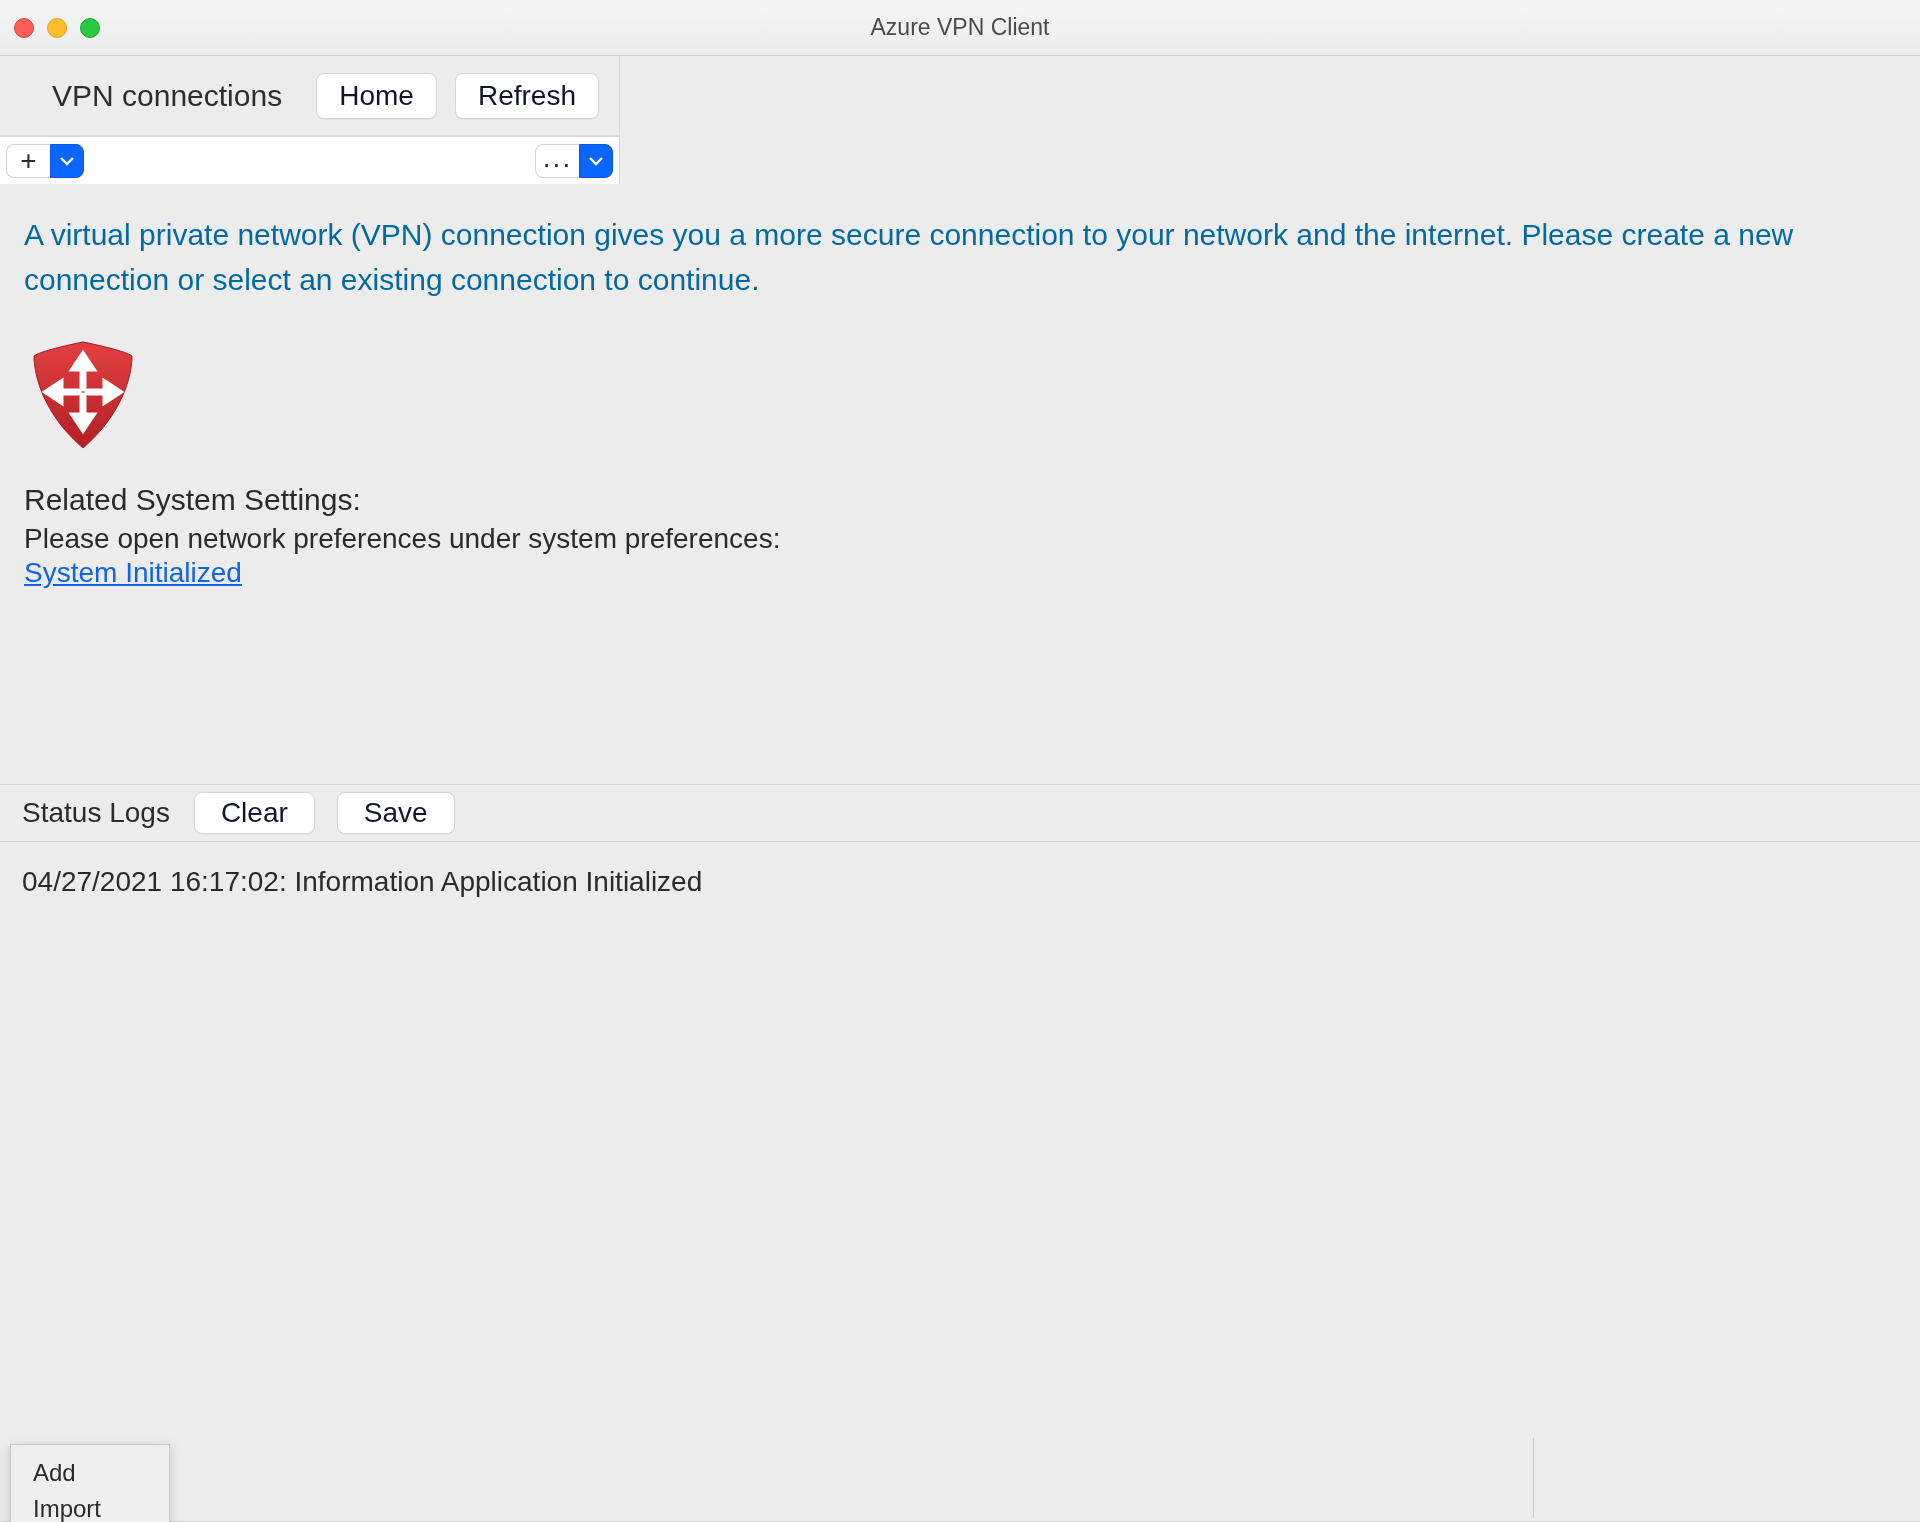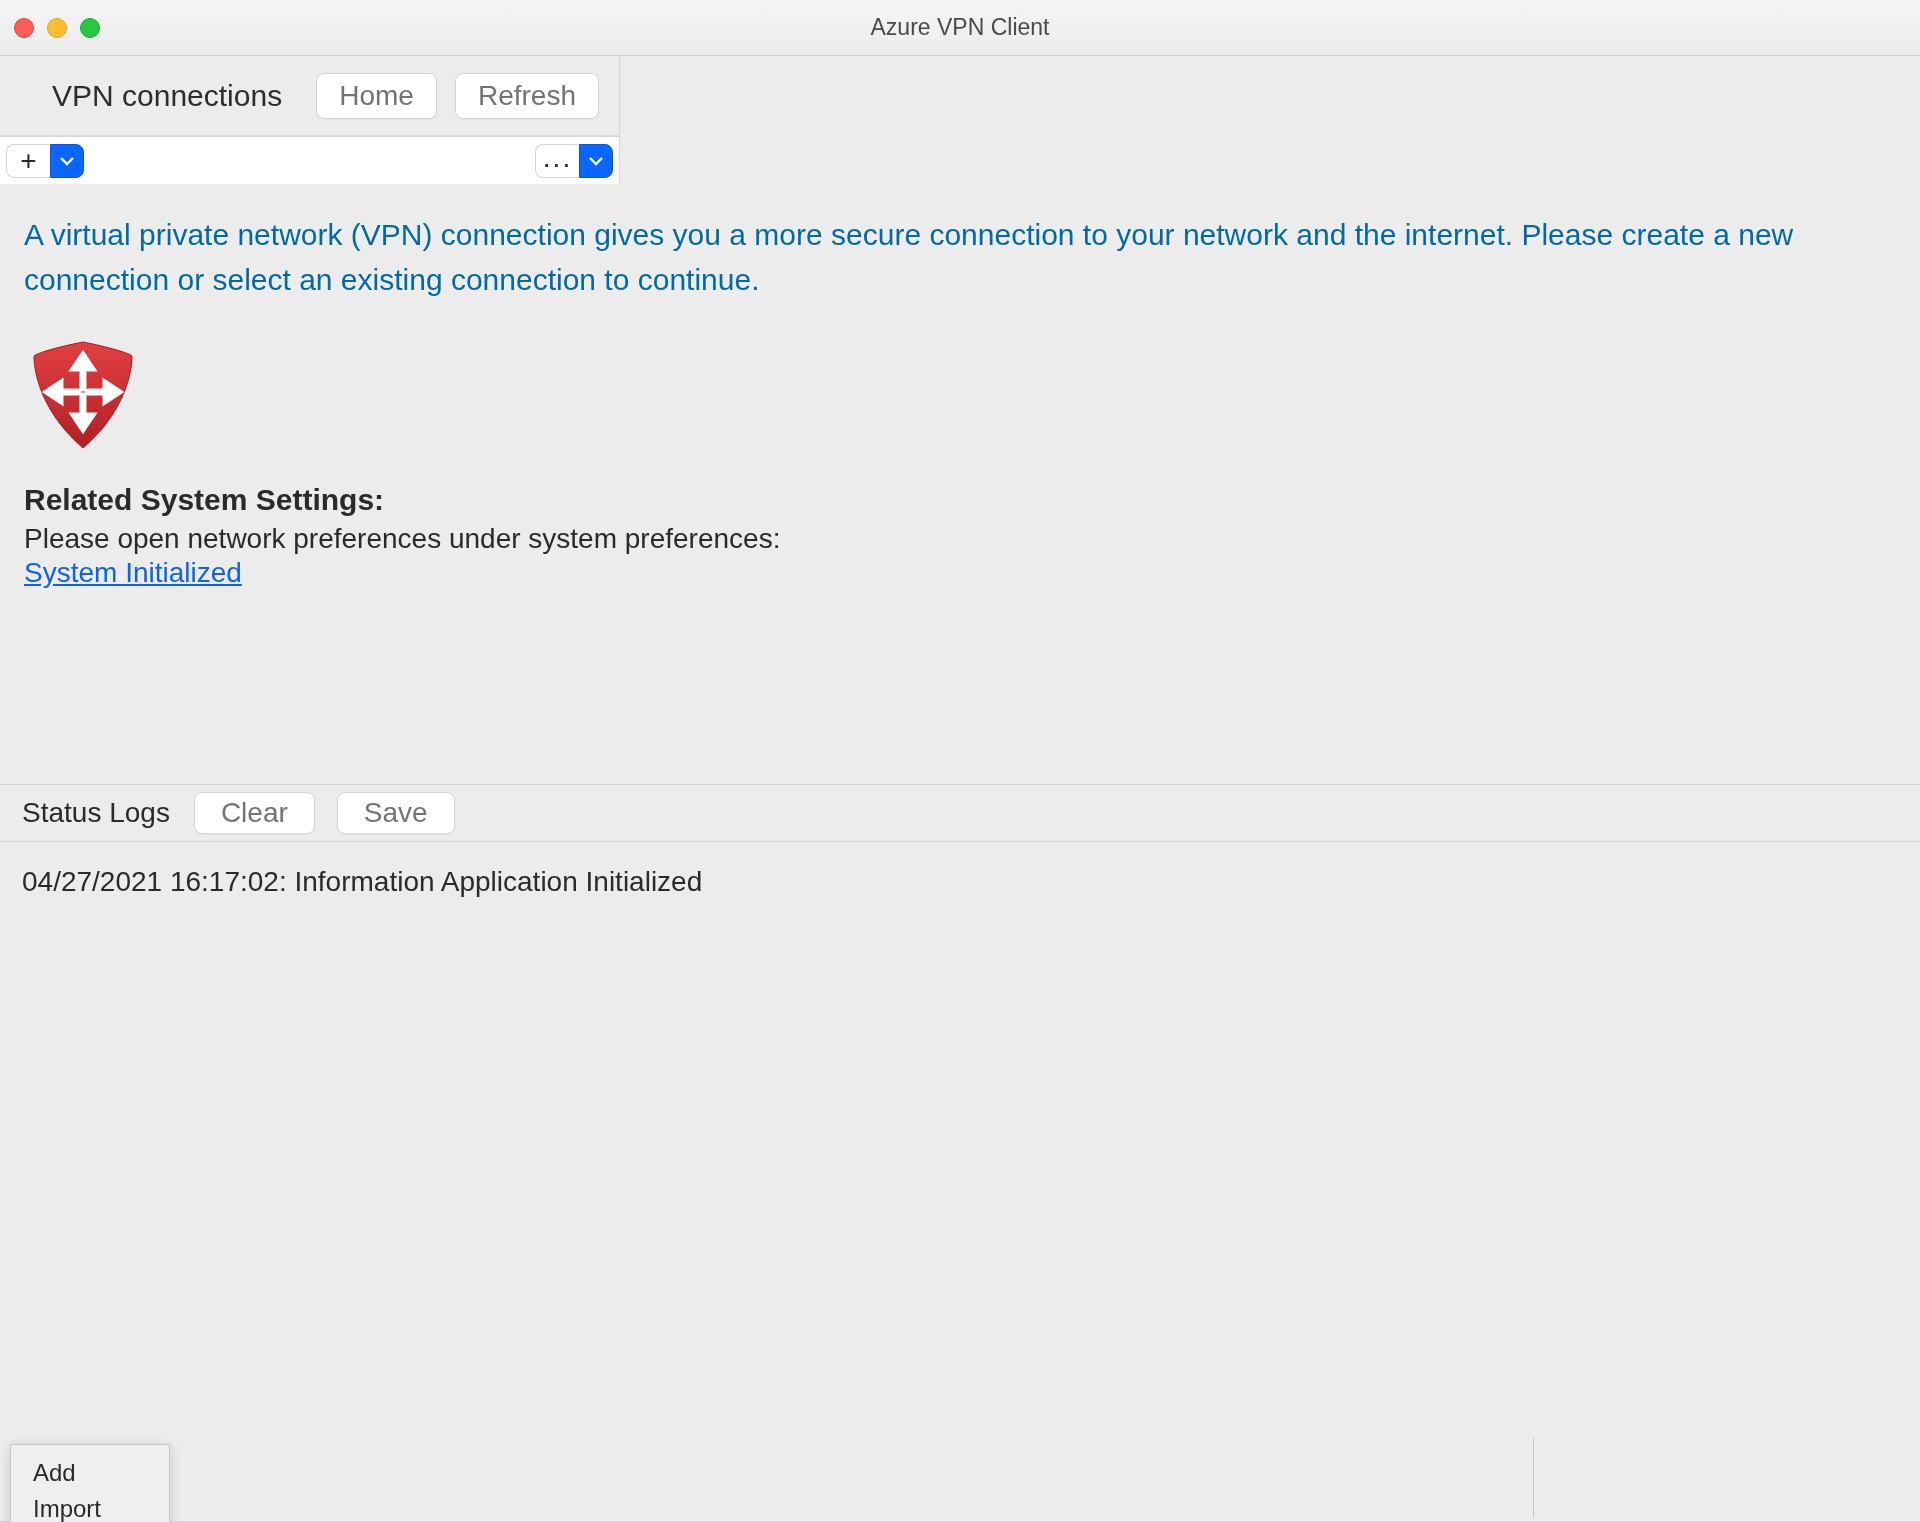--- a/index.html
+++ b/index.html
@@ -71,21 +71,21 @@
     color: #2d2d2d;
     margin-right: auto;
     padding-left: 32px;
   }
   .btn {
     background: #ffffff;
     border: 1px solid #d5d4d4;
     border-radius: 8px;
     padding: 6px 22px;
     font-size: 28px;
-    color: #737373;
+    color: #0f172a;
     cursor: pointer;
     box-shadow: 0 1px 0 rgba(0,0,0,0.03);
   }
   .sidebar-body {
     flex: 1;
     background: #ececec;
   }
   .sidebar-footer {
     height: 48px;
     background: #ffffff;
@@ -138,21 +138,20 @@
     font-size: 30px;
     line-height: 1.5;
     color: #0369a1;
     margin-bottom: 36px;
   }
   .shield-wrap { margin: 4px 0 24px 4px; }
   .section-heading {
     font-size: 30px;
     color: #2a2a2a;
     margin-bottom: 6px;
-    font-weight: bold;
   }
   .section-sub {
     font-size: 28px;
     color: #2a2a2a;
     margin-bottom: 2px;
   }
   .link {
     color: #0f63e6;
     text-decoration: underline;
     cursor: pointer;

